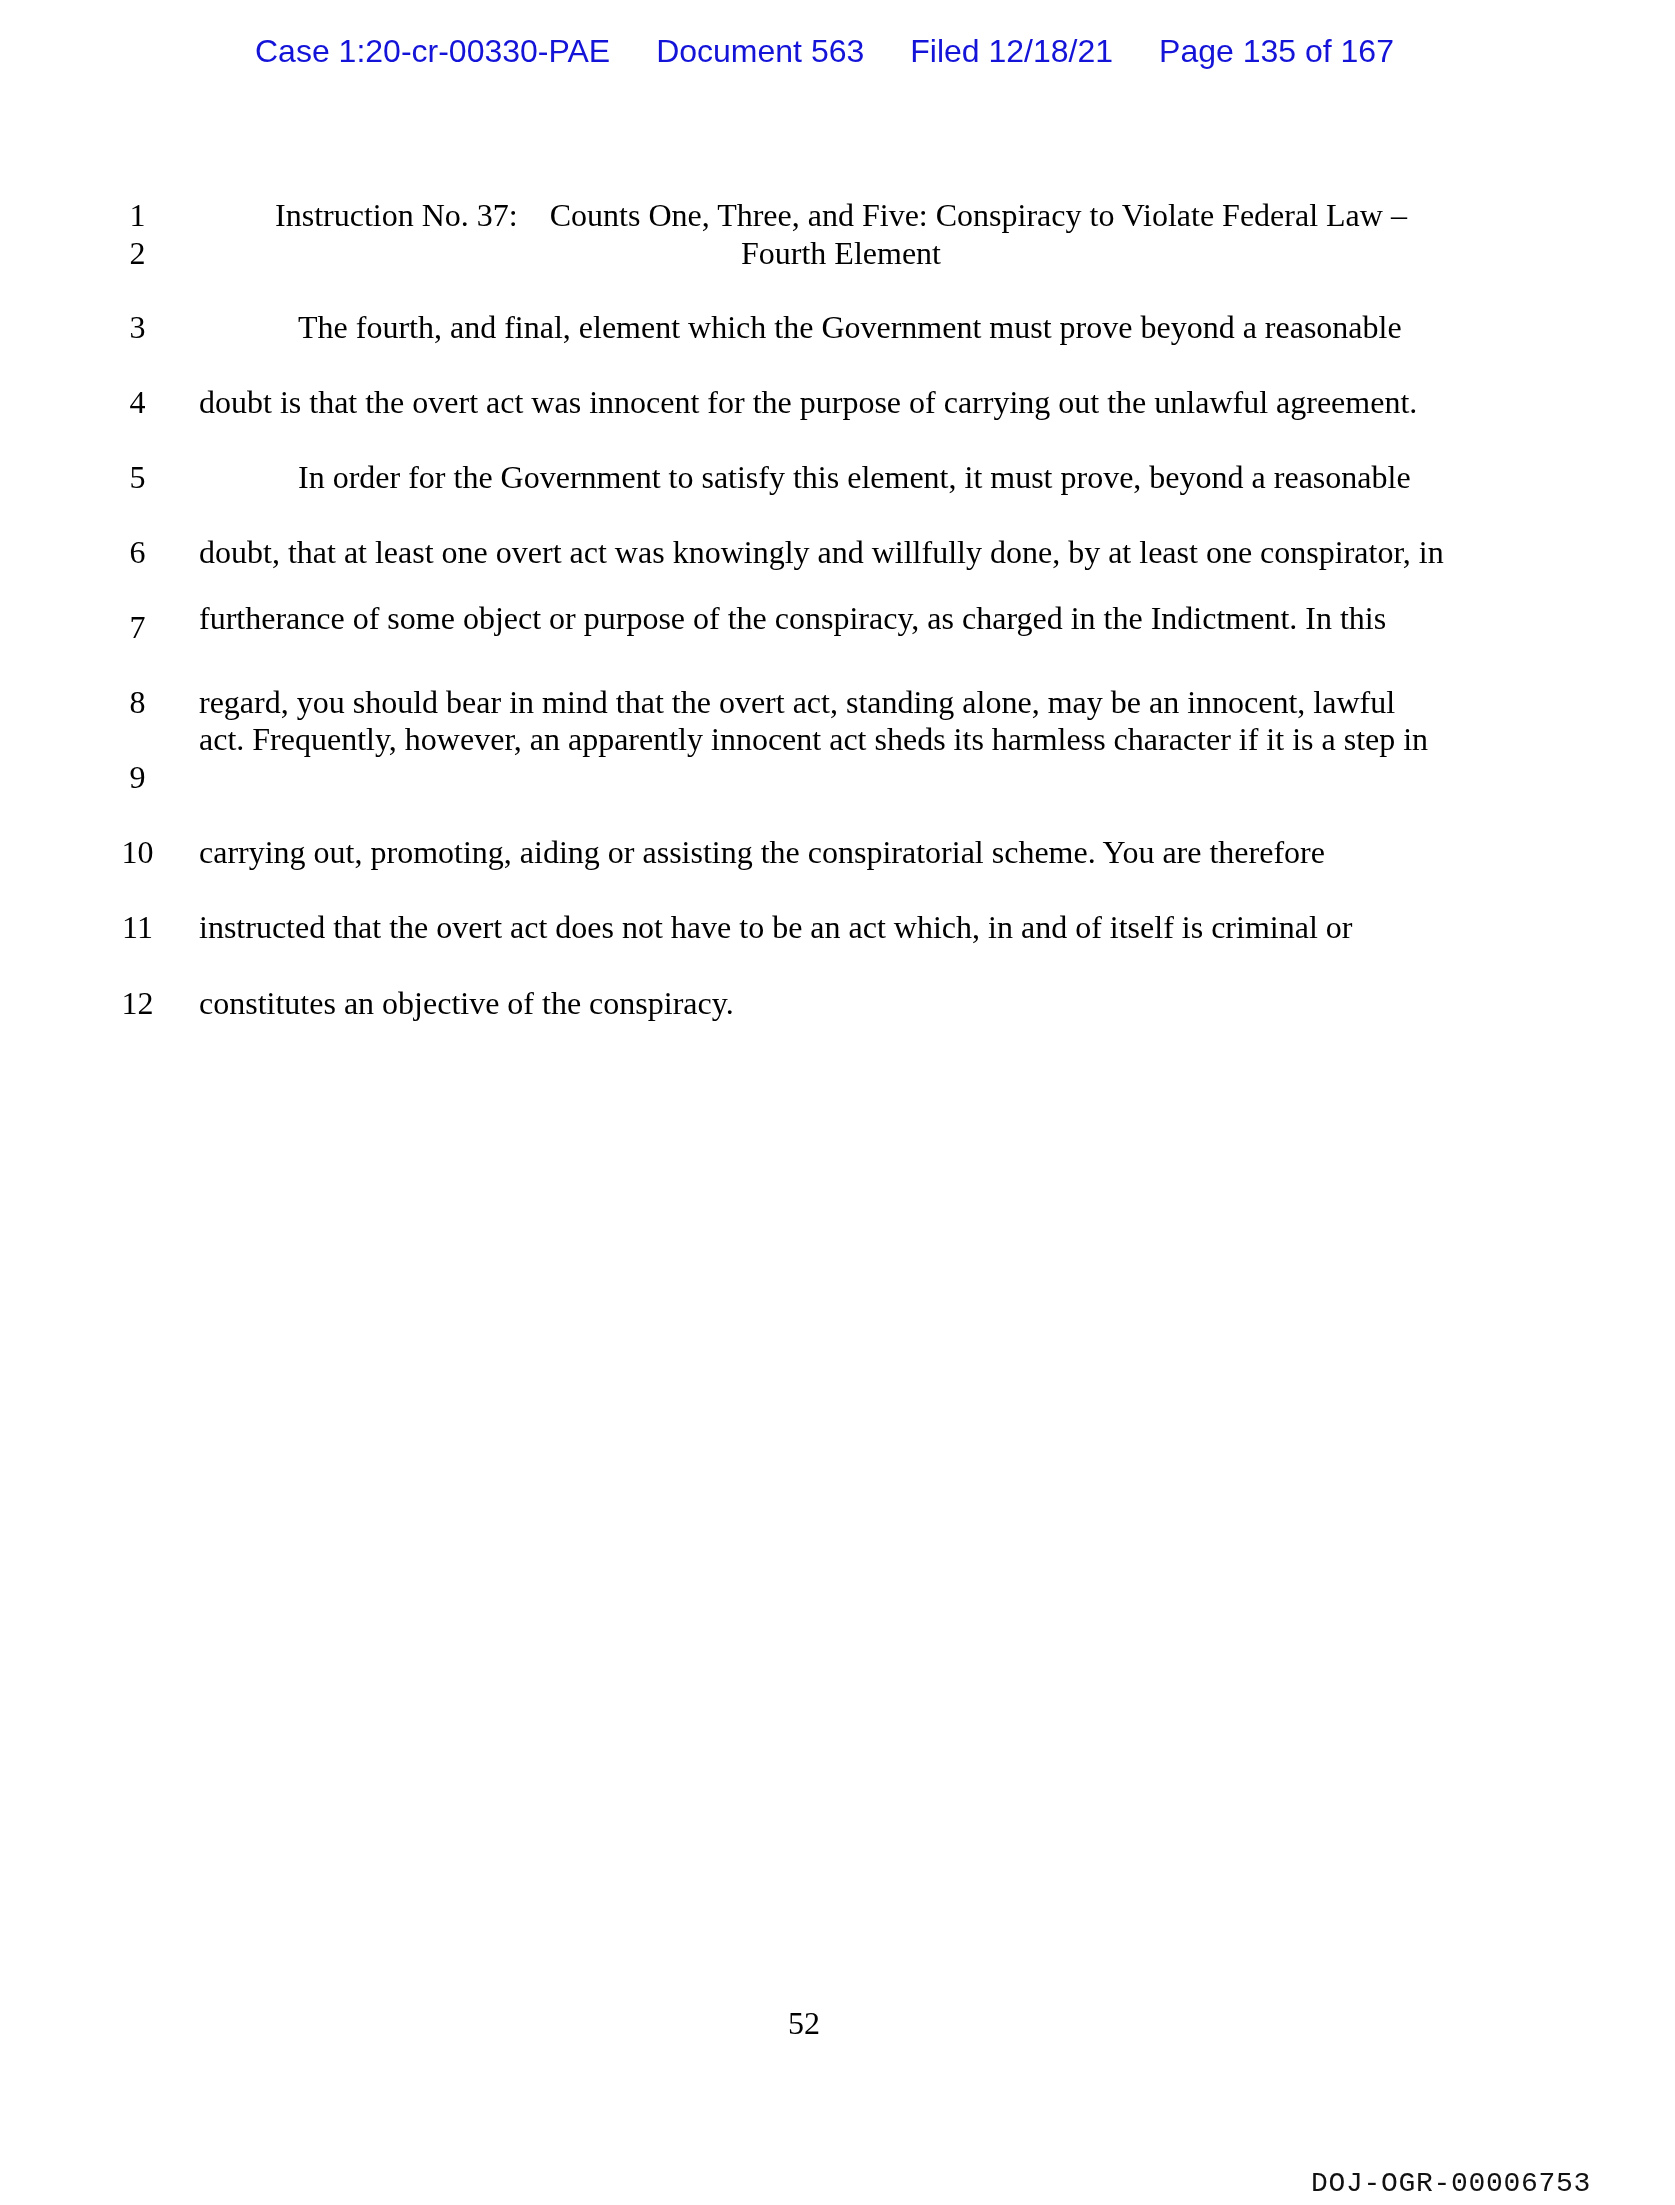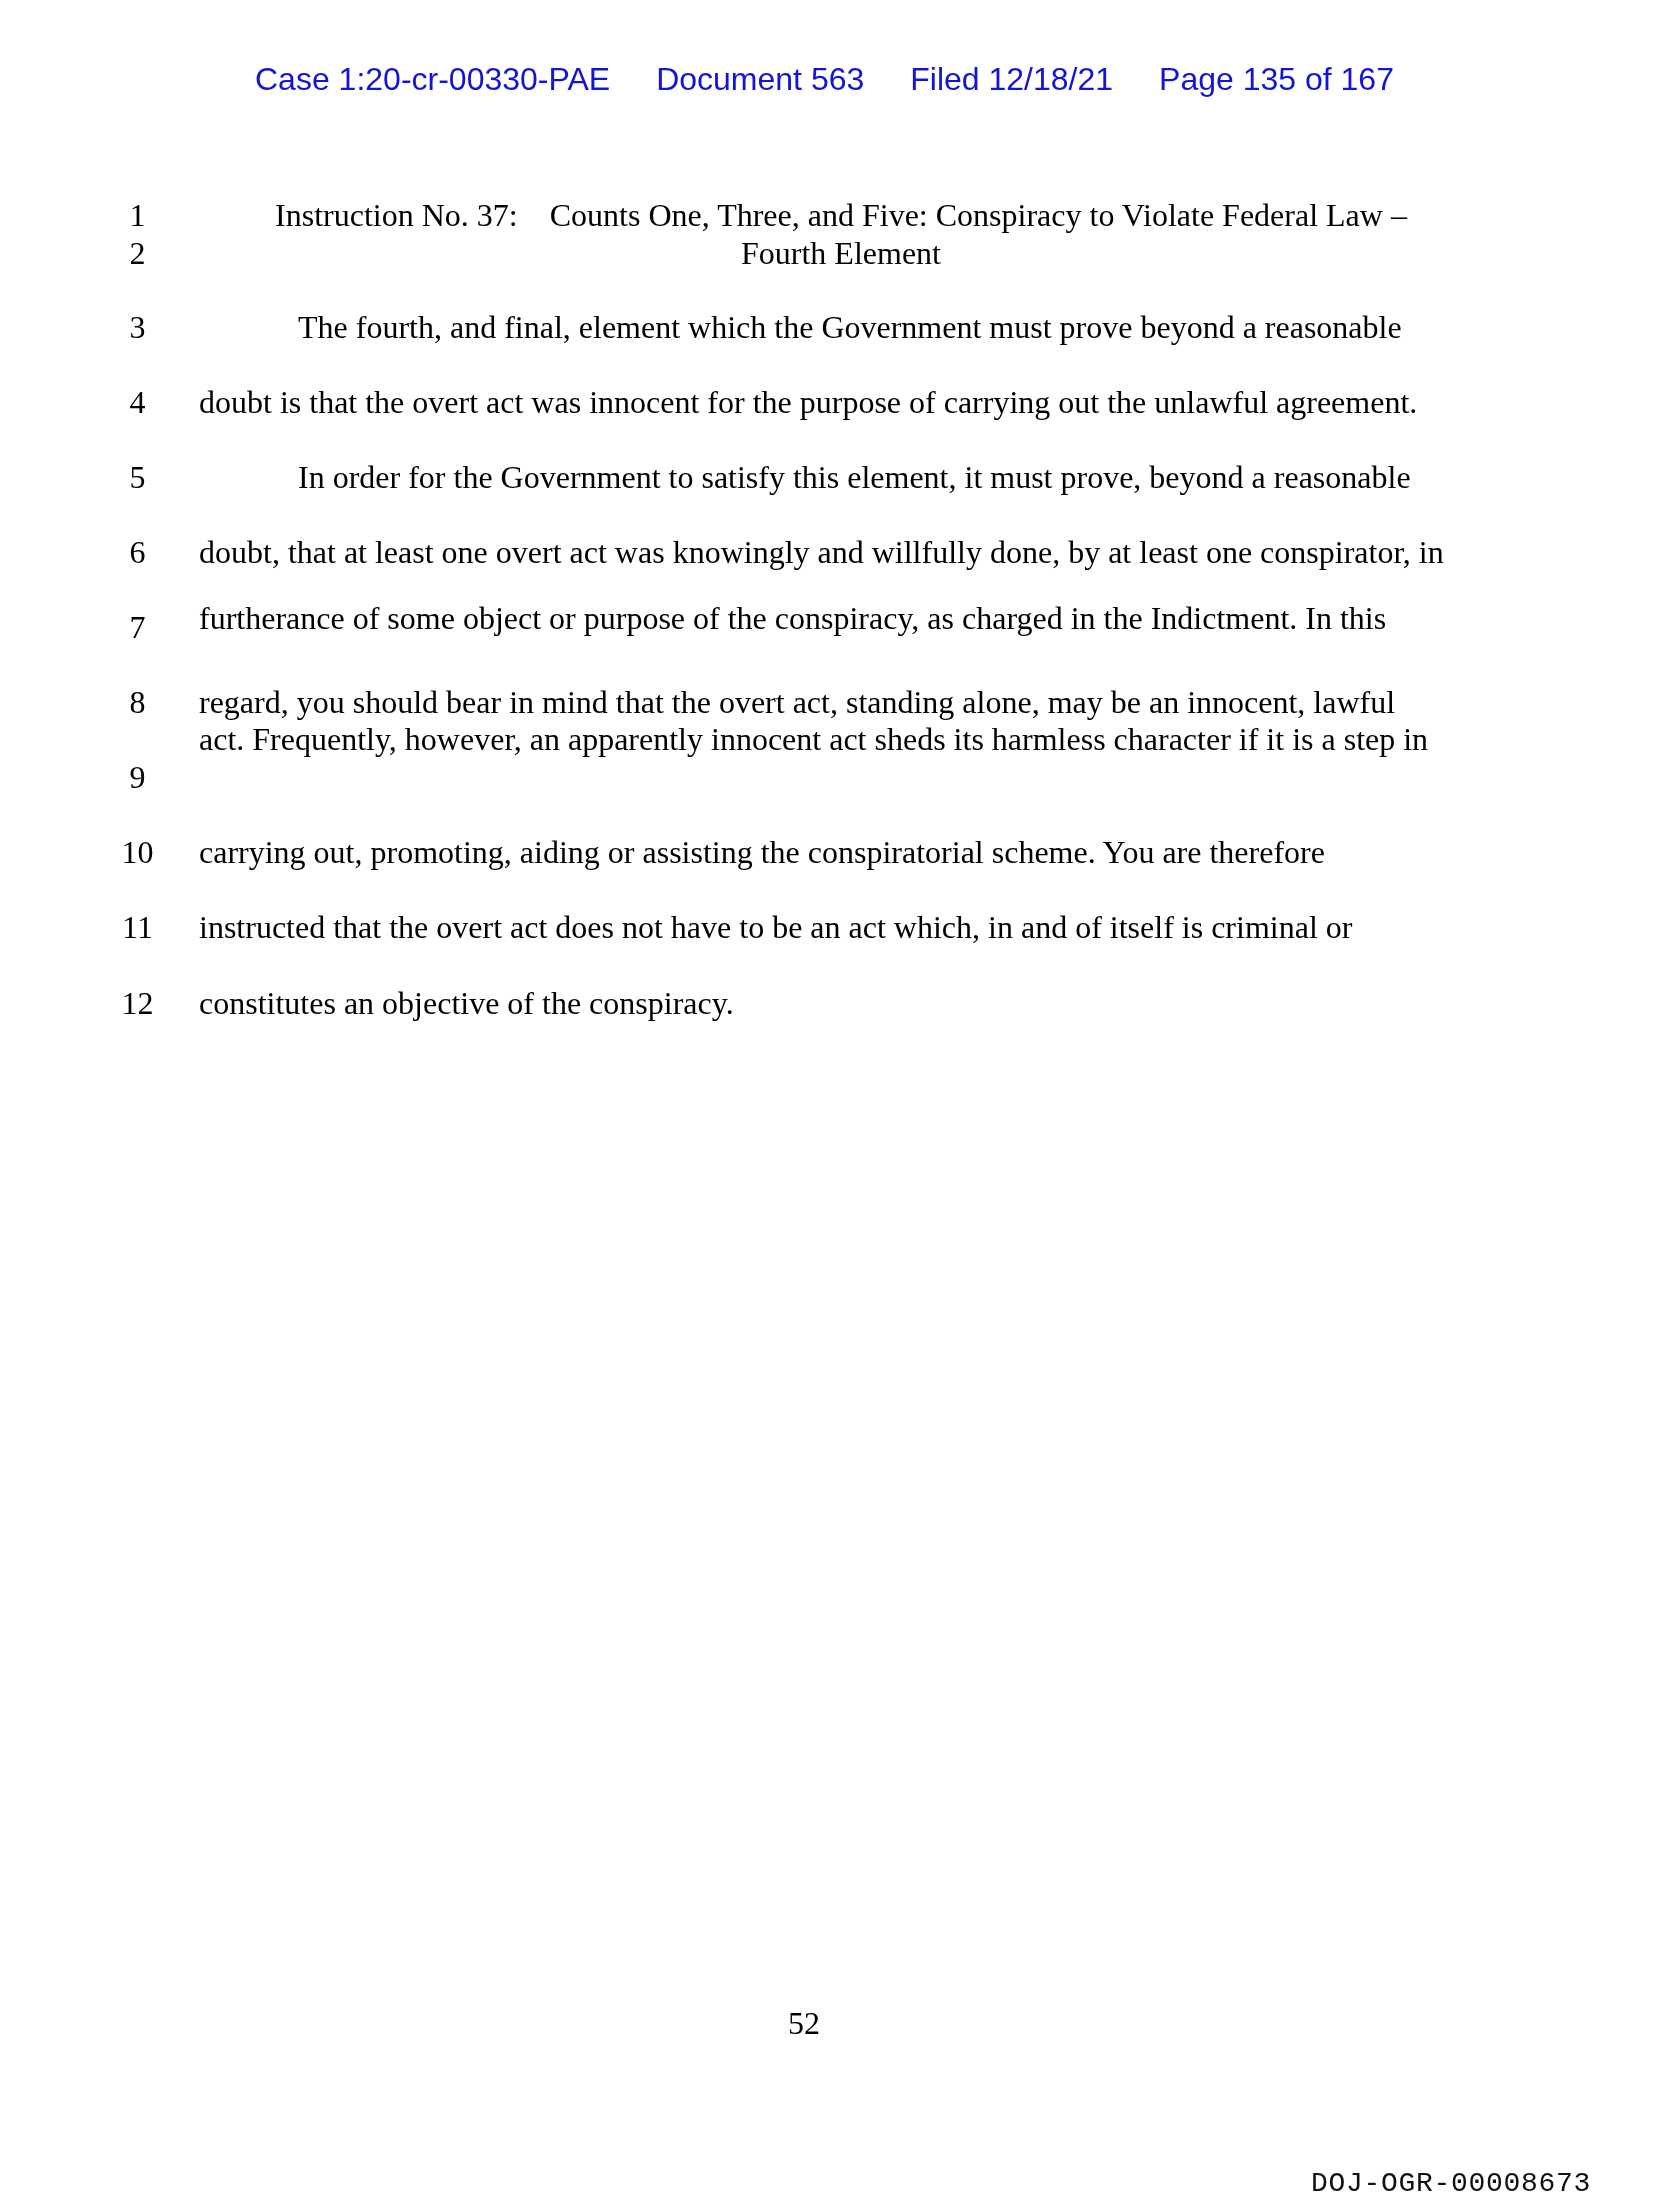--- a/index.html
+++ b/index.html
@@ -17,21 +17,20 @@
     }
     .header {
       position: absolute;
       top: 33px;
       left: 255px;
       font-family: "Liberation Sans", "DejaVu Sans", sans-serif;
       font-size: 32px;
       line-height: 37px;
       color: #1414d8;
       white-space: nowrap;
-      margin-top: 28px;
     }
     .header span { display: inline-block; }
     .header .gap { display: inline-block; width: 46px; }
 
     .line-num {
       position: absolute;
       left: 118px;
       width: 39px;
       text-align: center;
       font-size: 32px;
@@ -110,14 +109,14 @@
 <div class="body-line indent" style="top:459px">In order for the Government to satisfy this element, it must prove, beyond a reasonable</div>
 <div class="body-line" style="top:534px">doubt, that at least one overt act was knowingly and willfully done, by at least one conspirator, in</div>
 <div class="body-line" style="top:600px">furtherance of some object or purpose of the conspiracy, as charged in the Indictment. In this</div>
 <div class="body-line" style="top:684px">regard, you should bear in mind that the overt act, standing alone, may be an innocent, lawful</div>
 <div class="body-line" style="top:721px">act. Frequently, however, an apparently innocent act sheds its harmless character if it is a step in</div>
 <div class="body-line" style="top:834px">carrying out, promoting, aiding or assisting the conspiratorial scheme. You are therefore</div>
 <div class="body-line" style="top:909px">instructed that the overt act does not have to be an act which, in and of itself is criminal or</div>
 <div class="body-line" style="top:985px">constitutes an objective of the conspiracy.</div>
 
 <div class="page-number">52</div>
-<div class="bates">DOJ-OGR-00008673</div>
+<div class="bates">DOJ-OGR-00006753</div>
 
 
 </body></html>

